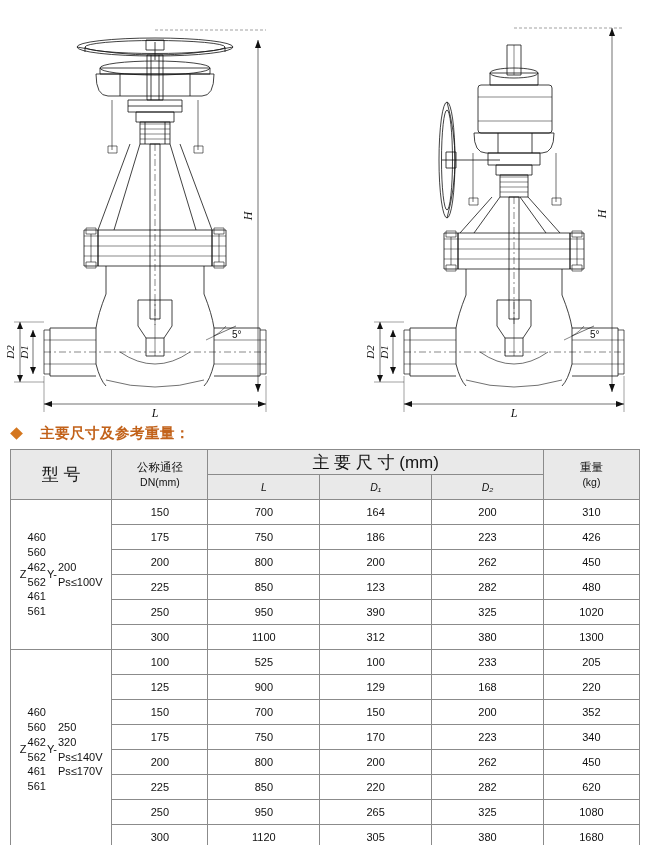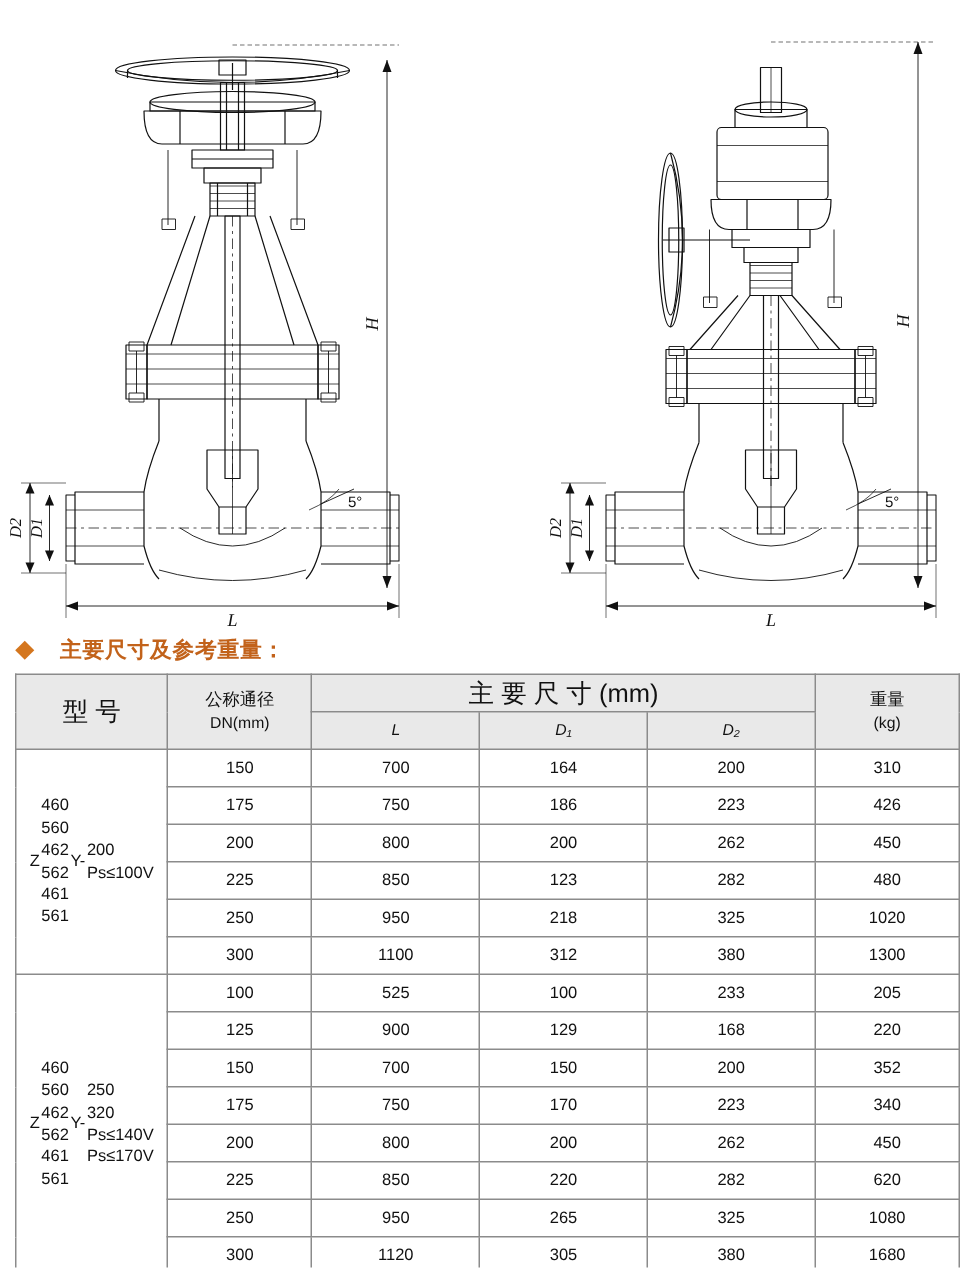--- a/index.html
+++ b/index.html
@@ -397,21 +397,21 @@
         <tr>
           <td>225</td>
           <td>850</td>
           <td>123</td>
           <td>282</td>
           <td>480</td>
         </tr>
         <tr>
           <td>250</td>
           <td>950</td>
-          <td>218</td>
+          <td>390</td>
           <td>325</td>
           <td>1020</td>
         </tr>
         <tr>
           <td>300</td>
           <td>1100</td>
           <td>312</td>
           <td>380</td>
           <td>1300</td>
         </tr>

